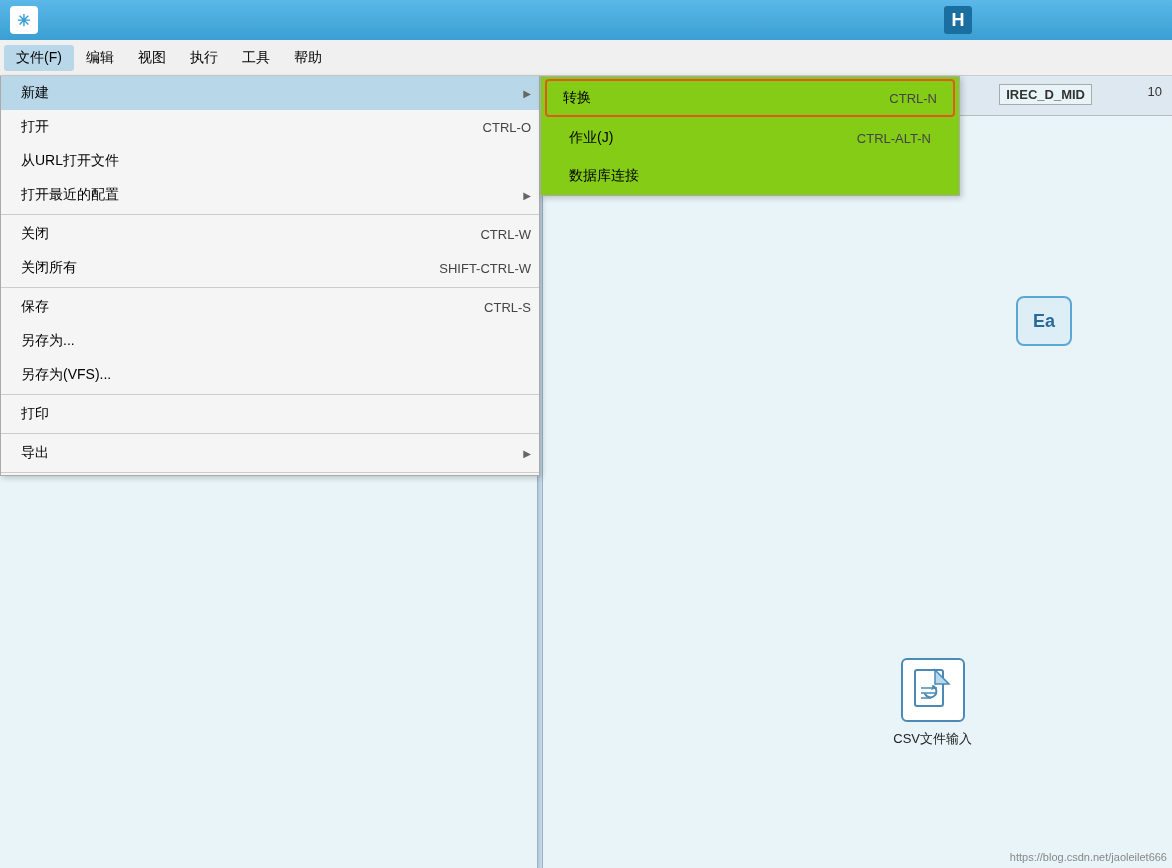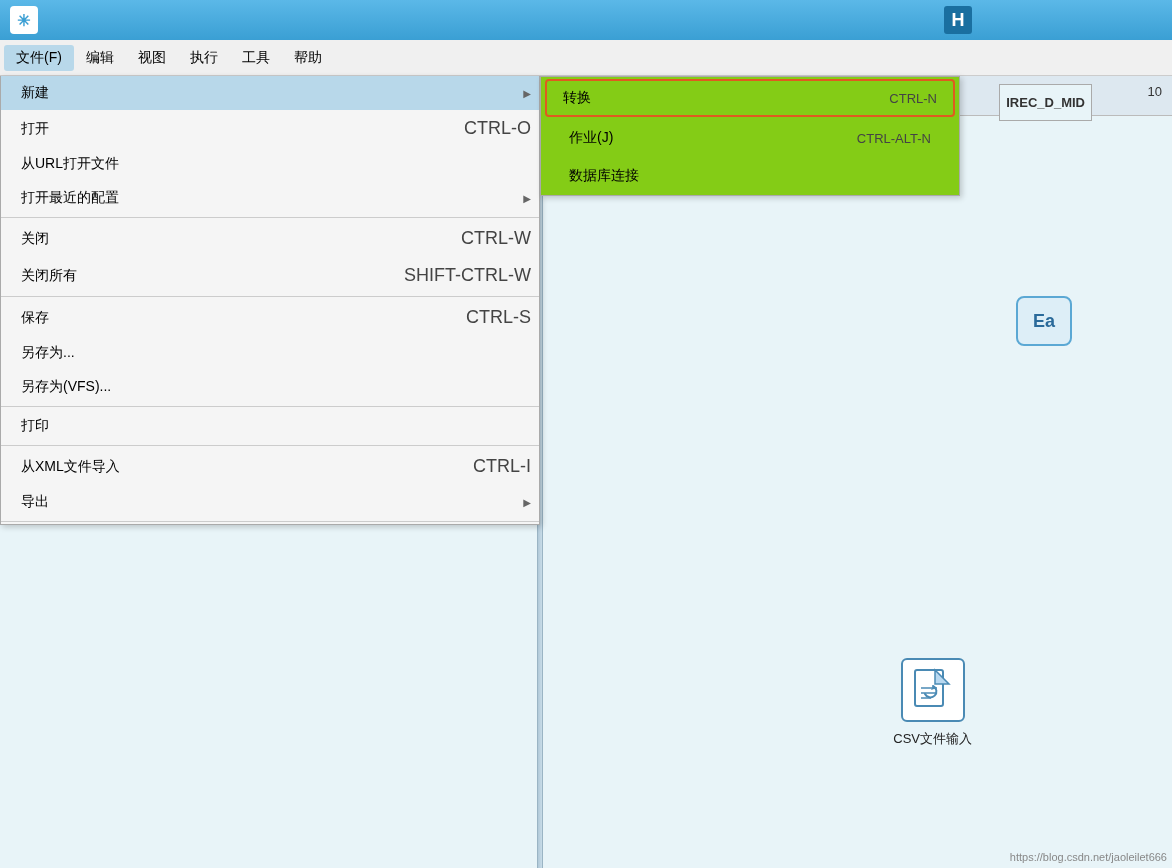--- a/index.html
+++ b/index.html
@@ -107,21 +107,21 @@
       cursor: pointer;
       color: #000;
       font-size: 14px;
       position: relative;
     }
     .dropdown-item.highlighted {
       background: #b8d8ea;
     }
     .dropdown-item .shortcut {
       color: #444;
-      font-size: 18px;
+      font-size: 13px;
     }
     .dropdown-item .arrow {
       color: #666;
       font-size: 10px;
     }
     .dropdown-separator {
       height: 1px;
       background: #ccc;
       margin: 2px 0;
     }
@@ -183,21 +183,21 @@
     }
 
     #irec-label {
       position: absolute;
       top: 8px;
       right: 80px;
       font-size: 13px;
       font-weight: bold;
       color: #333;
       background: #e8f4f8;
-      padding: 10px 6px;
+      padding: 2px 6px;
       border: 1px solid #aaa;
     }
 
     #ea-box {
       position: absolute;
       top: 220px;
       right: 100px;
       width: 56px;
       height: 50px;
       background: #ddeef7;
@@ -393,24 +393,20 @@
     </div>
 
     <div class="dropdown-separator"></div>
 
     <div class="dropdown-item">
       <span>打印</span>
     </div>
 
     <div class="dropdown-separator"></div>
 
-    <div class="dropdown-item">
-      <span>从XML文件导入</span>
-      <span class="shortcut">CTRL-I</span>
-    </div>
 
     <div class="dropdown-item">
       <span>导出</span>
       <span class="arrow">▶</span>
     </div>
 
     <div class="dropdown-separator"></div>
 
 
   </div>

